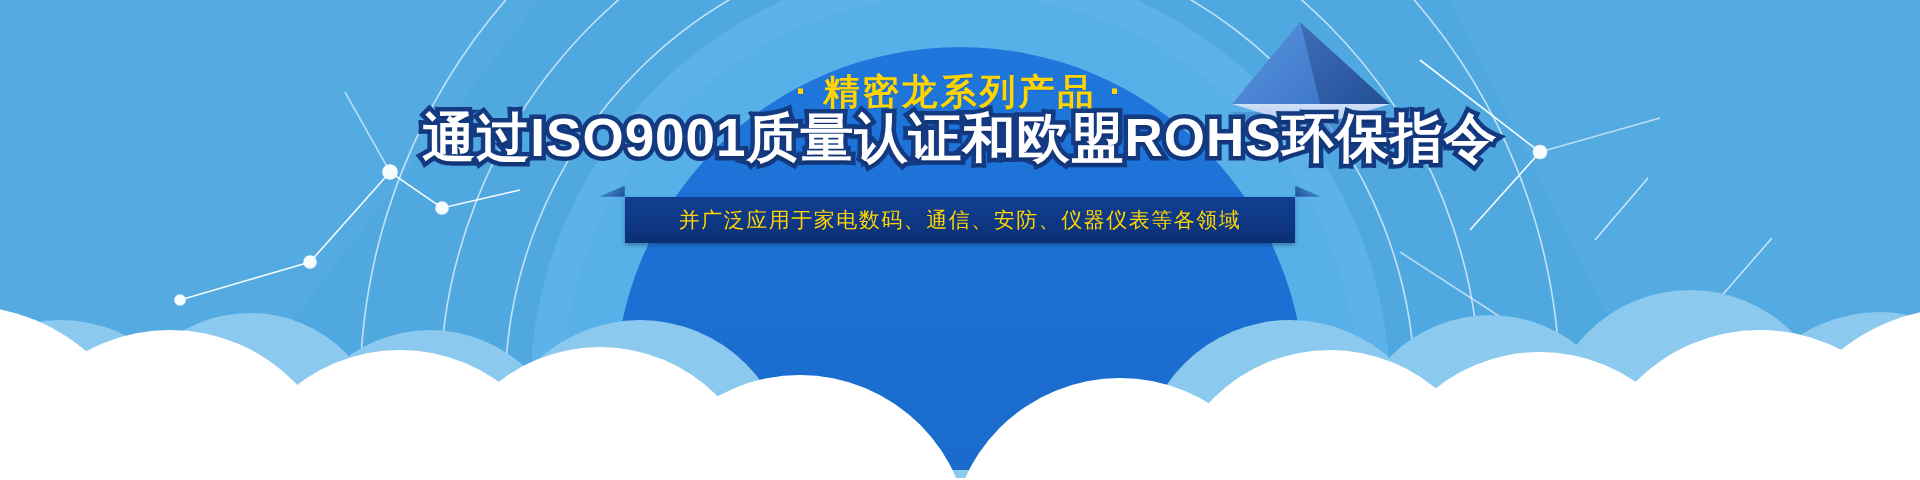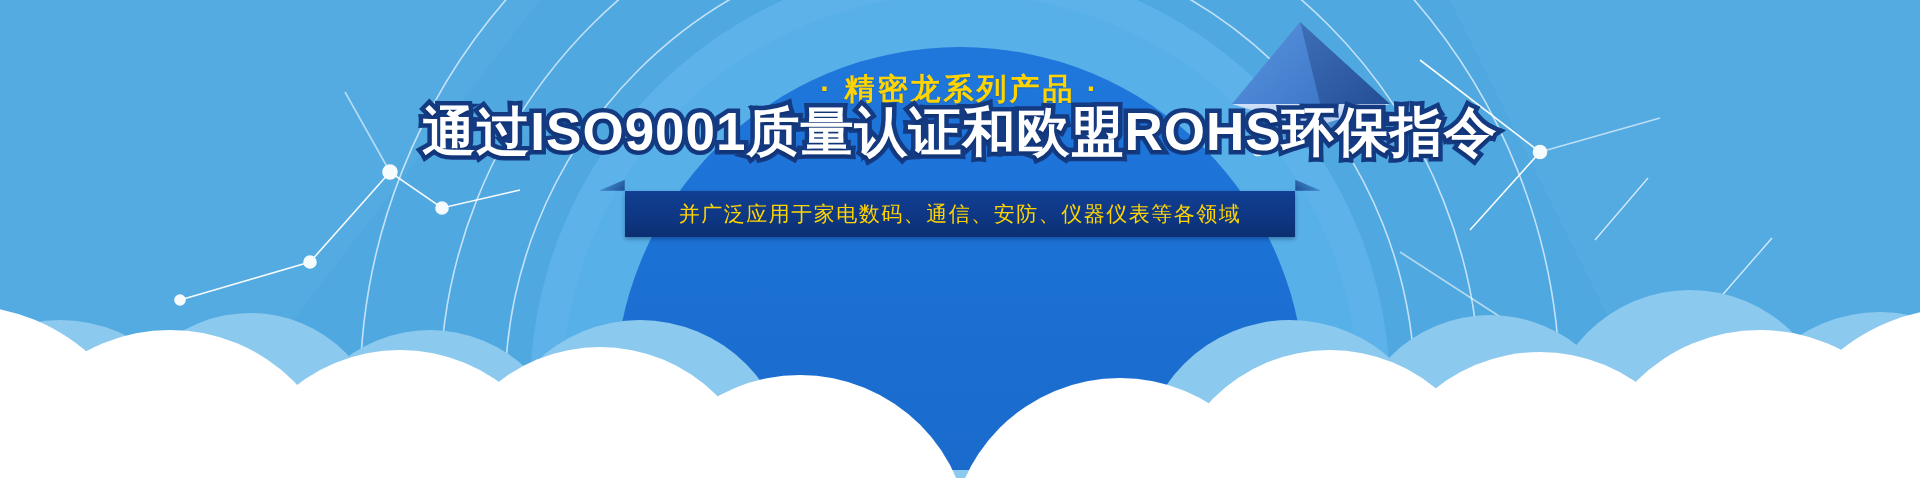--- a/index.html
+++ b/index.html
@@ -36,21 +36,21 @@
     display: flex;
     flex-direction: column;
     align-items: center;
     pointer-events: none;
   }
   .content > * { pointer-events: auto; }
 
   .eyebrow {
     margin-top: 74px;
     color: #ffd400;
-    font-size: 30px;
+    font-size: 36px;
     font-weight: bold;
     letter-spacing: 3px;
     line-height: 1;
     white-space: nowrap;
     text-shadow: 0 1px 1px rgba(10,50,110,.25);
   }
 
   .headline {
     font-size: 53px;
     font-weight: bold;

